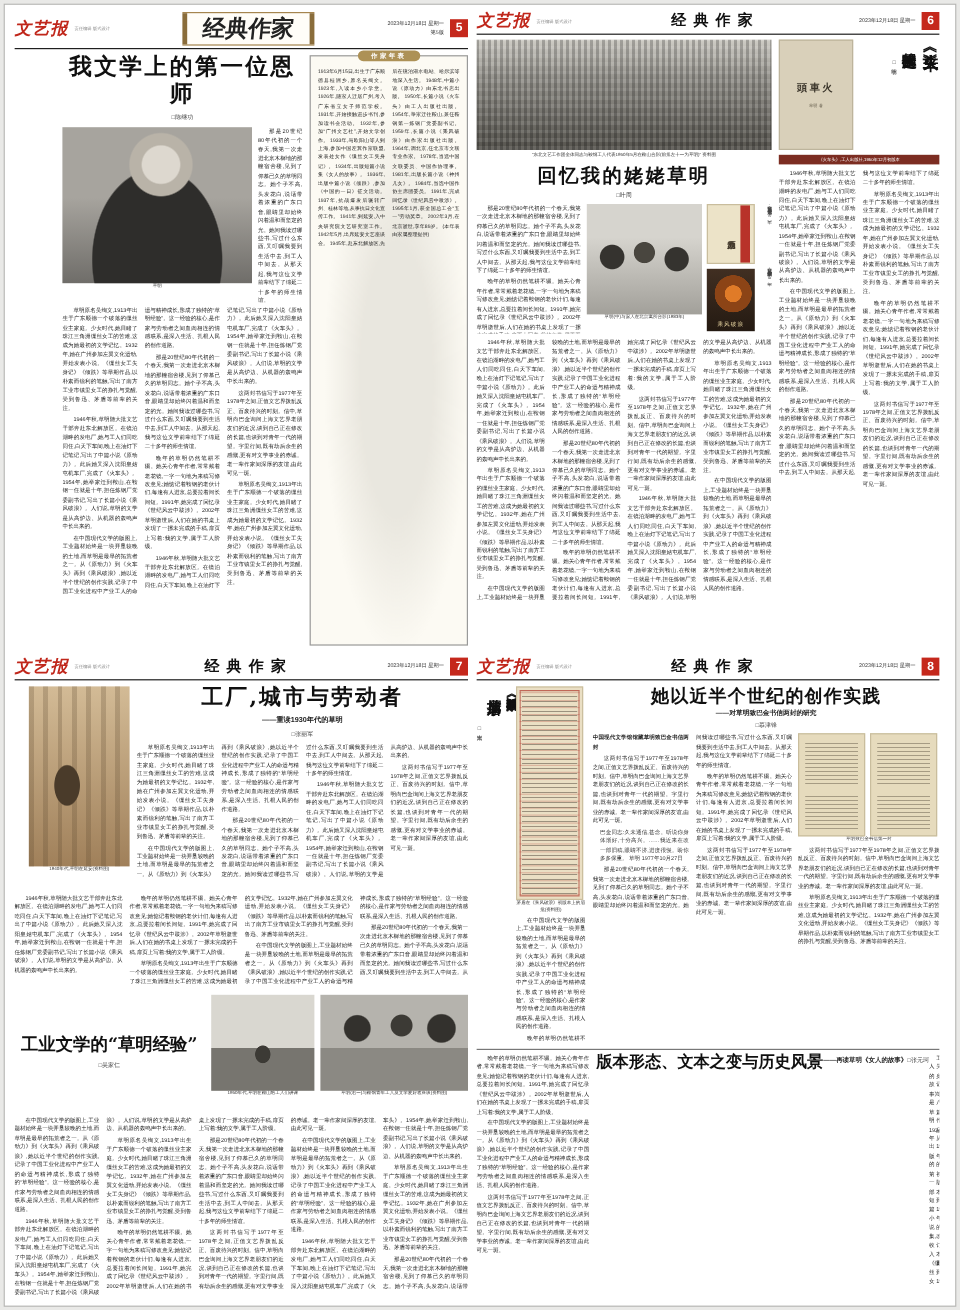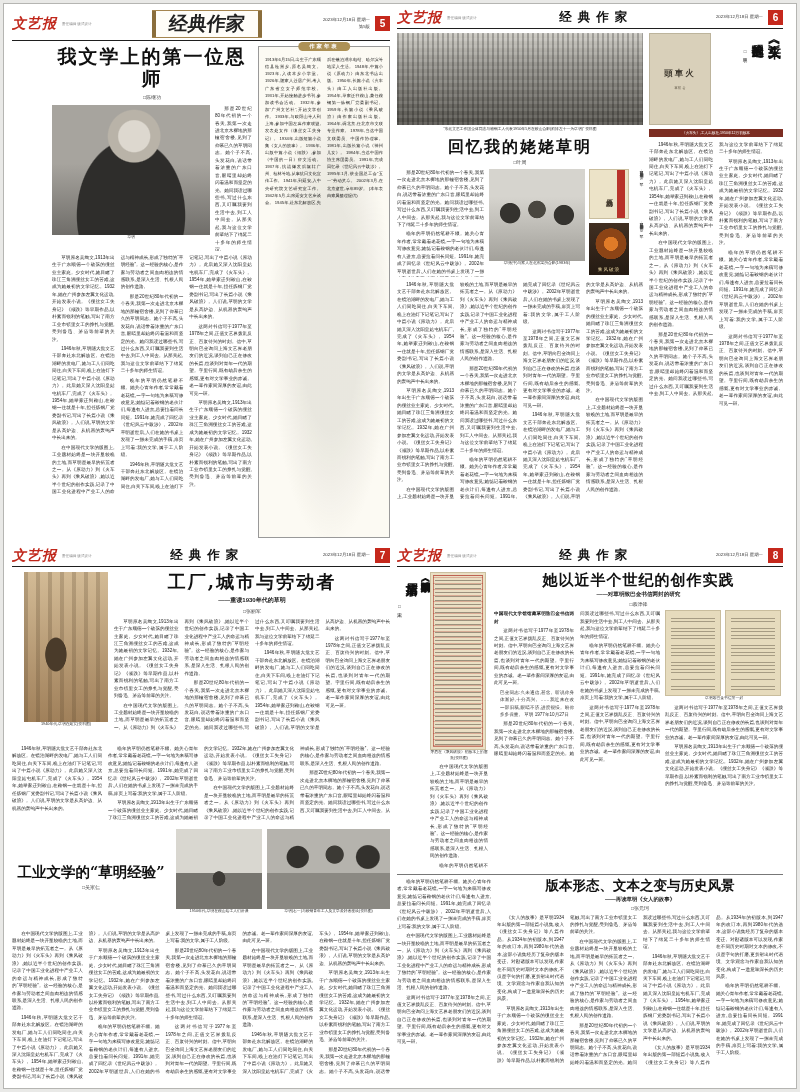--- a/index.html
+++ b/index.html
@@ -337,21 +337,21 @@
       </div>
     </div>
 
     <div class="hrline" style="margin:4px 0 3px;"></div>
     <div class="row" style="height:196px;">
       <div class="txt" style="width:94px;">
         <p>晚年的草明仍然笔耕不辍。她关心青年作者,常常戴着老花镜,一字一句地为来稿写修改意见;她惦记着鞍钢的老伙计们,每逢有人进京,总要拉着问长问短。1991年,她完成了回忆录《世纪风云中跋涉》。2002年草明逝世后,人们在她的书桌上发现了一摞未完成的手稿,扉页上写着:我的文学,属于工人阶级。</p>
         <p>在中国现代文学的版图上,工业题材始终是一块开垦较晚的土地,而草明是最早的拓荒者之一。从《原动力》到《火车头》再到《乘风破浪》,她以近半个世纪的创作实践,记录了中国工业化进程中产业工人的命运与精神成长,形成了独特的“草明经验”。这一经验的核心,是作家与劳动者之间血肉相连的情感联系,是深入生活、扎根人民的创作道路。</p>
         <p>这两封书信写于1977年至1978年之间,正值文艺界拨乱反正、百废待兴的时刻。信中,草明向巴金询问上海文艺界老朋友们的近况,谈到自己正在修改的长篇,也谈到对青年一代的期望。字里行间,既有劫后余生的感慨,更有对文学事业的赤诚。老一辈作家间深厚的友谊,由此可见一斑。</p>
       </div>
-      <div style="flex:1;margin-left:6px;display:flex;flex-direction:column;justify-content:center;">
+      <div style="flex:1;margin-left:6px;display:flex;flex-direction:row;justify-content:center;">
         <div class="hl" style="font-size:13.5px;">版本形态、文本之变与历史风景</div>
         <div class="sub" style="font-size:5.4px;margin-top:2px;">——再读草明《女人的故事》</div>
         <div class="byline" style="margin:2px 0 3px;">□张元珂</div>
         <div class="txt c4" style="flex:1;">
           <p>《女人的故事》是草明1934年出版的第一部短篇小说集,收入《缫丝女工失身记》等八篇作品。从1934年的初版本,到1947年的改订本,再到1980年代的选本,这部小说集经历了复杂的版本变迁。对勘诸版本可以发现,作家在不同历史时期对文本的修改,不仅是字句的打磨,更折射出时代语境、文学观念与作家自我认知的变化,构成了一道意味深长的历史风景。</p>
           <p>草明原名吴绚文,1913年出生于广东顺德一个破落的缫丝业主家庭。少女时代,她目睹了珠江三角洲缫丝女工的苦难,这成为她最初的文学记忆。1932年,她在广州参加左翼文化运动,开始发表小说。《缫丝女工失身记》《倾跌》等早期作品,以朴素而锐利的笔触,写出了南方工业市镇里女工的挣扎与觉醒,受到鲁迅、茅盾等前辈的关注。</p>
           <p>在中国现代文学的版图上,工业题材始终是一块开垦较晚的土地,而草明是最早的拓荒者之一。从《原动力》到《火车头》再到《乘风破浪》,她以近半个世纪的创作实践,记录了中国工业化进程中产业工人的命运与精神成长,形成了独特的“草明经验”。这一经验的核心,是作家与劳动者之间血肉相连的情感联系,是深入生活、扎根人民的创作道路。</p>
           <p>那是20世纪80年代初的一个春天,我第一次走进北京木樨地的那幢宿舍楼,见到了仰慕已久的草明同志。她个子不高,头发花白,说话带着浓重的广东口音,眼睛里却始终闪着温和而坚定的光。她问我读过哪些书,写过什么东西,又叮嘱我要到生活中去,到工人中间去。从那天起,我与这位文学前辈结下了绵延二十多年的师生情谊。</p>
           <p>1946年秋,草明随大批文艺干部奔赴东北解放区。在镜泊湖畔的发电厂,她与工人们同吃同住,白天下车间,晚上在油灯下记笔记,写出了中篇小说《原动力》。此后她又深入沈阳皇姑屯机车厂,完成了《火车头》。1954年,她举家迁到鞍山,在鞍钢一住就是十年,担任炼钢厂党委副书记,写出了长篇小说《乘风破浪》。人们说,草明的文学是从高炉边、从机器的轰鸣声中长出来的。</p>
           <p>《女人的故事》是草明1934年出版的第一部短篇小说集,收入《缫丝女工失身记》等八篇作品。从1934年的初版本,到1947年的改订本,再到1980年代的选本,这部小说集经历了复杂的版本变迁。对勘诸版本可以发现,作家在不同历史时期对文本的修改,不仅是字句的打磨,更折射出时代语境、文学观念与作家自我认知的变化,构成了一道意味深长的历史风景。</p>

